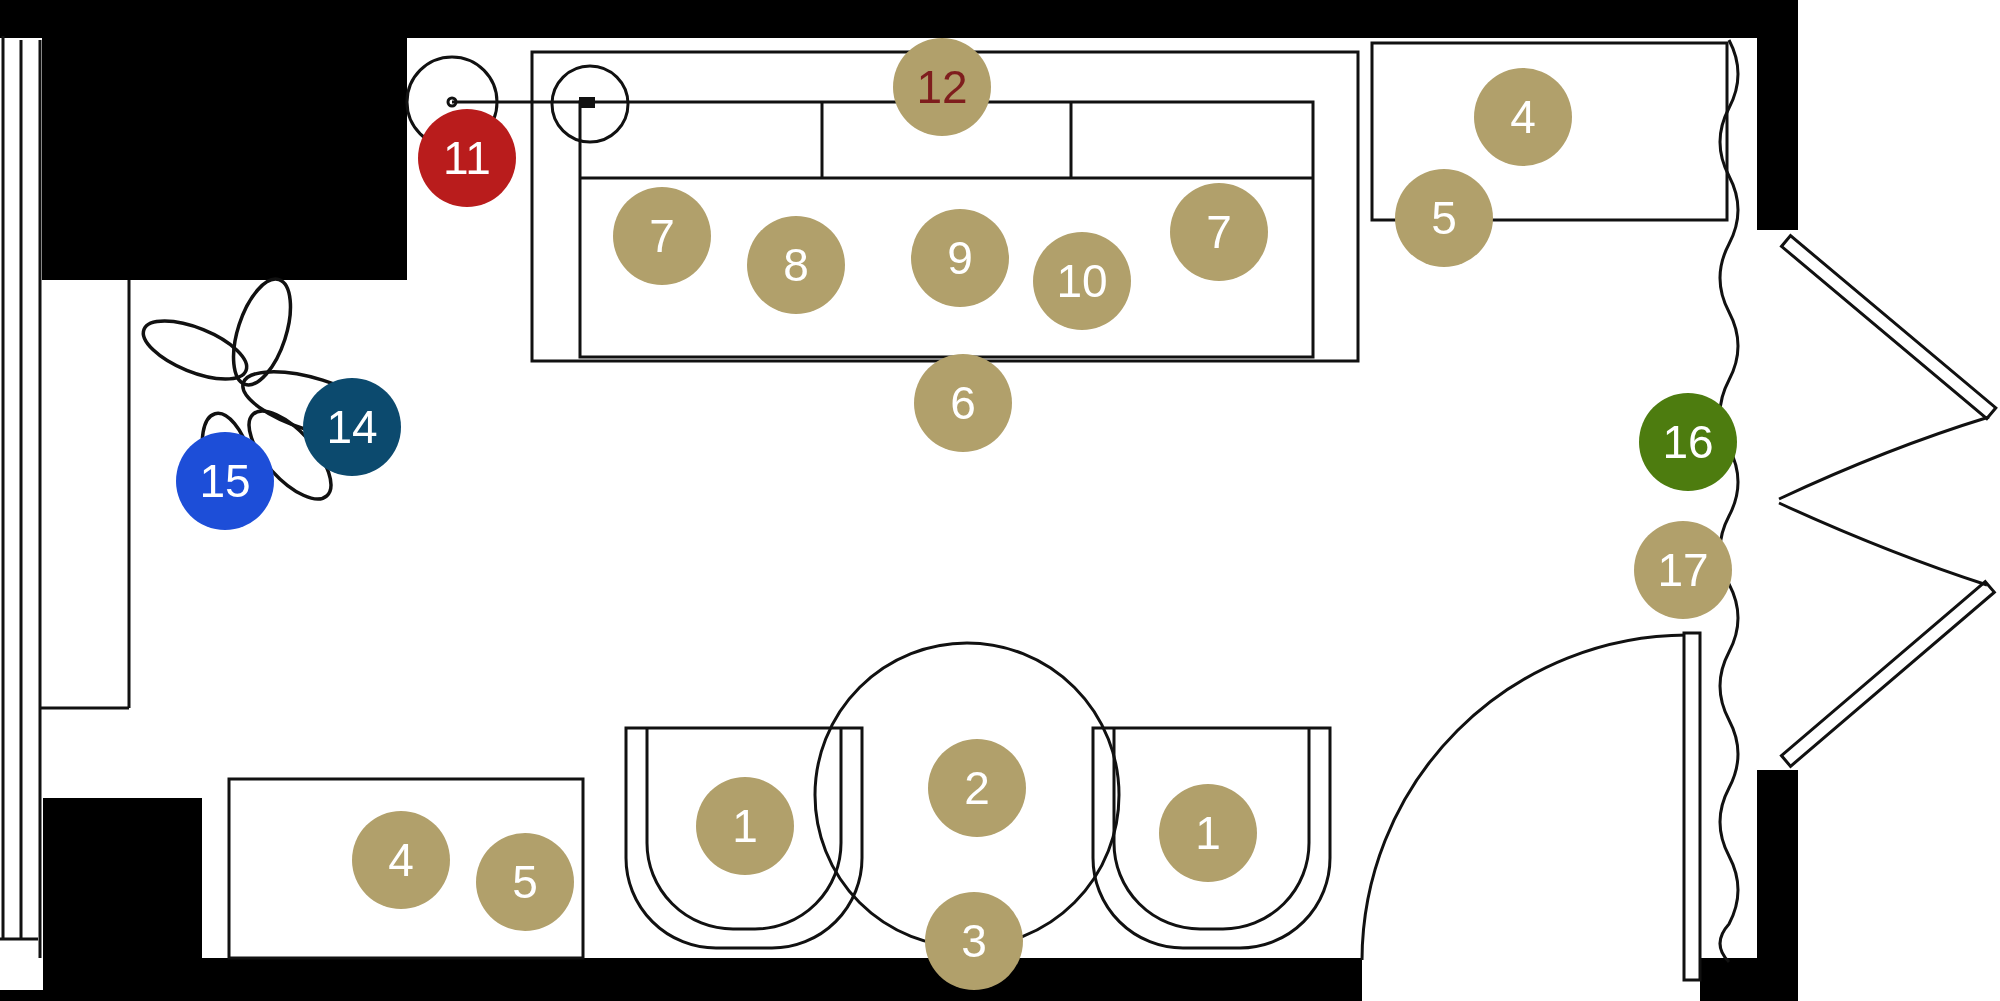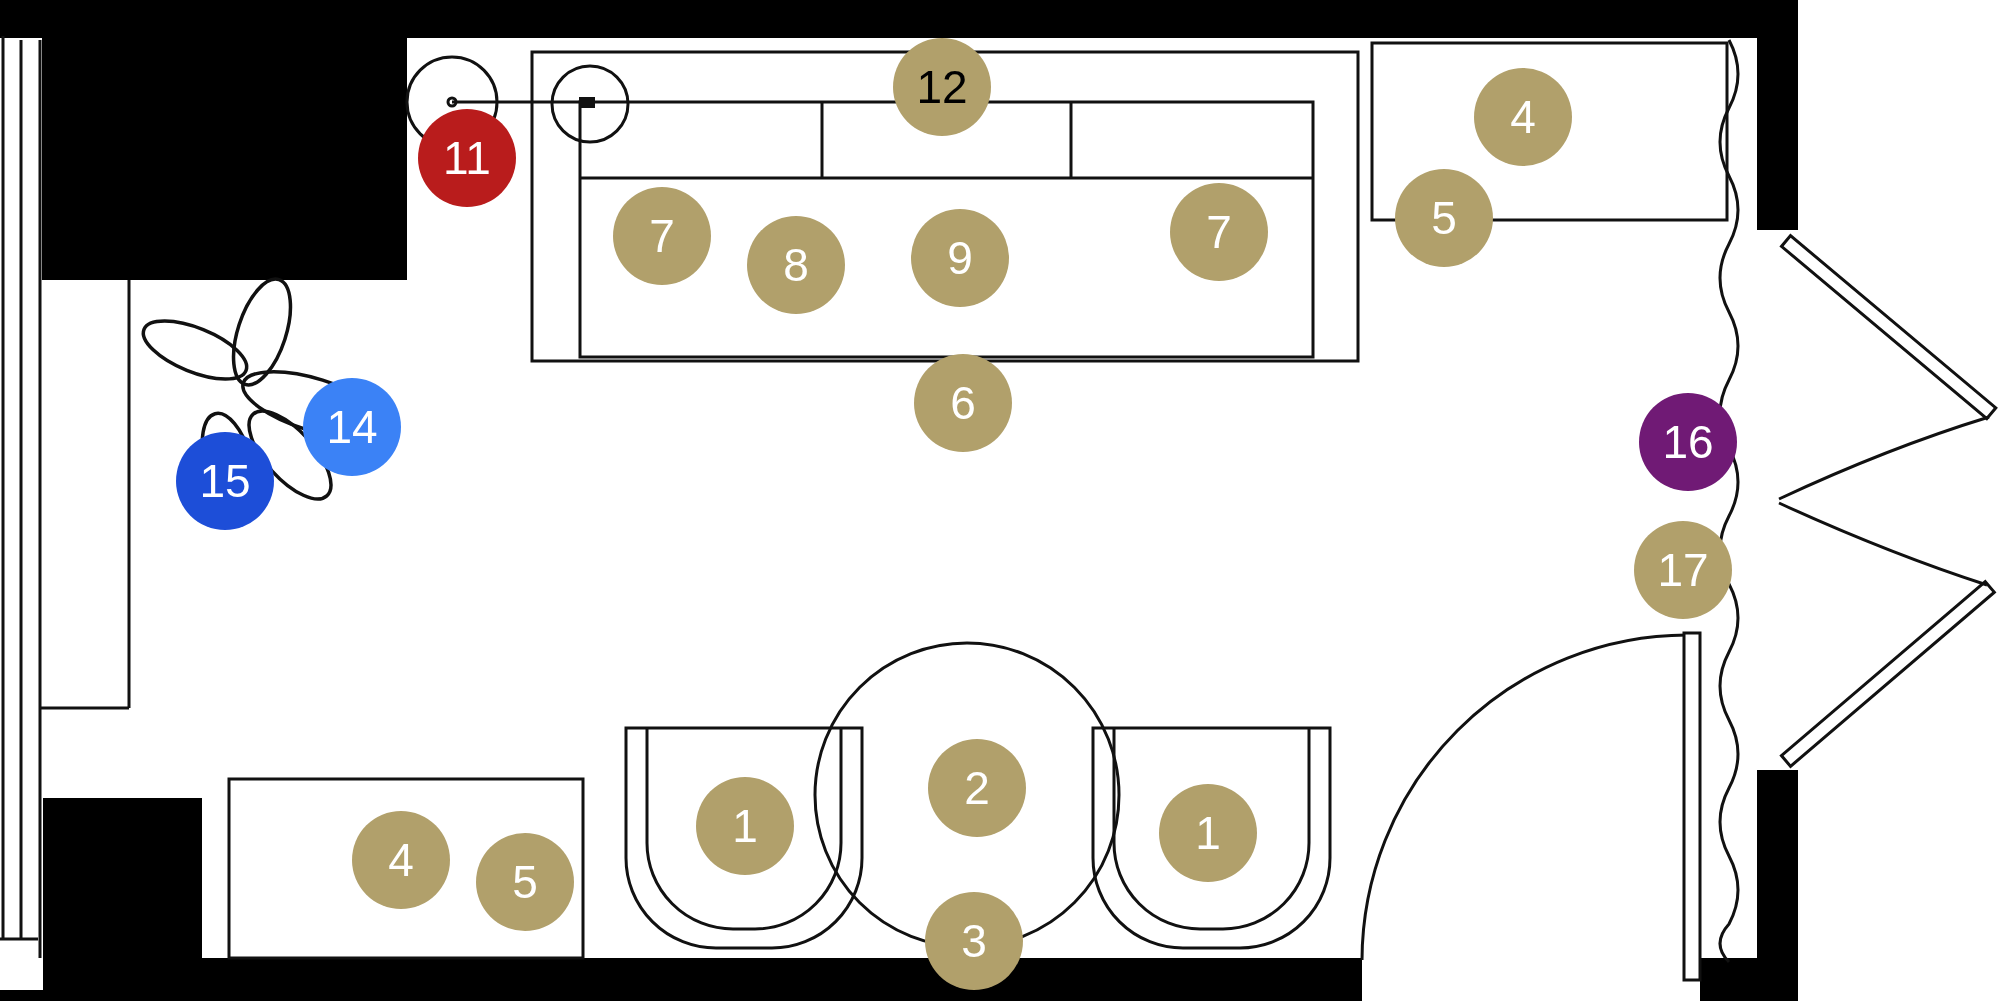--- a/index.html
+++ b/index.html
@@ -108,32 +108,33 @@
     </g>
     <g stroke="var(--line,#111)" stroke-width="3" fill="none">
       <path d="M1093 728 h237 v130 a90 90 0 0 1 -90 90 h-57 a90 90 0 0 1 -90 -90 Z"></path>
       <path d="M1114 728 v115 a86 86 0 0 0 86 86 h23 a86 86 0 0 0 86 -86 v-115"></path>
     </g>
 
     <rect x="229" y="779" width="354" height="179" fill="none" stroke="var(--line,#111)" stroke-width="3"></rect>
   </svg>
 
   <div id="markers-layer">
-      <div class="marker" style="left: 942px; top: 87px; width: 98px; height: 98px; background: rgb(177, 160, 107); color: #000000;">12</div>
+      <div class="marker" style="left: 942px; top: 87px; width: 98px; height: 98px; background: rgb(177, 160, 107); color: #7f1d1d;">12</div>
       <div class="marker" style="left: 467px; top: 158px; width: 98px; height: 98px; background: #b91c1c; color: rgb(255, 255, 255);">11</div>
       <div class="marker" style="left: 662px; top: 236px; width: 98px; height: 98px; background: rgb(177, 160, 107); color: rgb(255, 255, 255);">7</div>
       <div class="marker" style="left: 796px; top: 265px; width: 98px; height: 98px; background: rgb(177, 160, 107); color: rgb(255, 255, 255);">8</div>
       <div class="marker" style="left: 960px; top: 258px; width: 98px; height: 98px; background: rgb(177, 160, 107); color: rgb(255, 255, 255);">9</div>
+      <div class="marker" style="left: 1082px; top: 281px; width: 98px; height: 98px; background: rgb(177, 160, 107); color: rgb(255, 255, 255);">10</div>
       <div class="marker" style="left: 1219px; top: 232px; width: 98px; height: 98px; background: rgb(177, 160, 107); color: rgb(255, 255, 255);">7</div>
       <div class="marker" style="left: 963px; top: 403px; width: 98px; height: 98px; background: rgb(177, 160, 107); color: rgb(255, 255, 255);">6</div>
       <div class="marker" style="left: 1523px; top: 117px; width: 98px; height: 98px; background: rgb(177, 160, 107); color: rgb(255, 255, 255);">4</div>
       <div class="marker" style="left: 1444px; top: 218px; width: 98px; height: 98px; background: rgb(177, 160, 107); color: rgb(255, 255, 255);">5</div>
-      <div class="marker" style="left: 352px; top: 427px; width: 98px; height: 98px; background: #3b82f6; color: rgb(255, 255, 255);">14</div>
+      <div class="marker" style="left: 352px; top: 427px; width: 98px; height: 98px; background: #0c4a6e; color: rgb(255, 255, 255);">14</div>
       <div class="marker" style="left: 225px; top: 481px; width: 98px; height: 98px; background: #1d4ed8; color: rgb(255, 255, 255);">15</div>
-      <div class="marker" style="left: 1688px; top: 442px; width: 98px; height: 98px; background: #701a75; color: rgb(255, 255, 255);">16</div>
+      <div class="marker" style="left: 1688px; top: 442px; width: 98px; height: 98px; background: #4d7c0f; color: rgb(255, 255, 255);">16</div>
       <div class="marker" style="left: 1683px; top: 570px; width: 98px; height: 98px; background: rgb(177, 160, 107); color: rgb(255, 255, 255); text-align: right;">17</div>
       <div class="marker" style="left: 401px; top: 860px; width: 98px; height: 98px; background: rgb(177, 160, 107); color: rgb(255, 255, 255);">4</div>
       <div class="marker" style="left: 525px; top: 882px; width: 98px; height: 98px; background: rgb(177, 160, 107); color: rgb(255, 255, 255);">5</div>
       <div class="marker" style="left: 745px; top: 826px; width: 98px; height: 98px; background: rgb(177, 160, 107); color: rgb(255, 255, 255);">1</div>
       <div class="marker" style="left: 977px; top: 788px; width: 98px; height: 98px; background: rgb(177, 160, 107); color: rgb(255, 255, 255);">2</div>
       <div class="marker" style="left: 974px; top: 941px; width: 98px; height: 98px; background: rgb(177, 160, 107); color: rgb(255, 255, 255);">3</div>
       <div class="marker" style="left: 1208px; top: 833px; width: 98px; height: 98px; background: rgb(177, 160, 107); color: rgb(255, 255, 255);">1</div>
     </div>
 </div>
 

